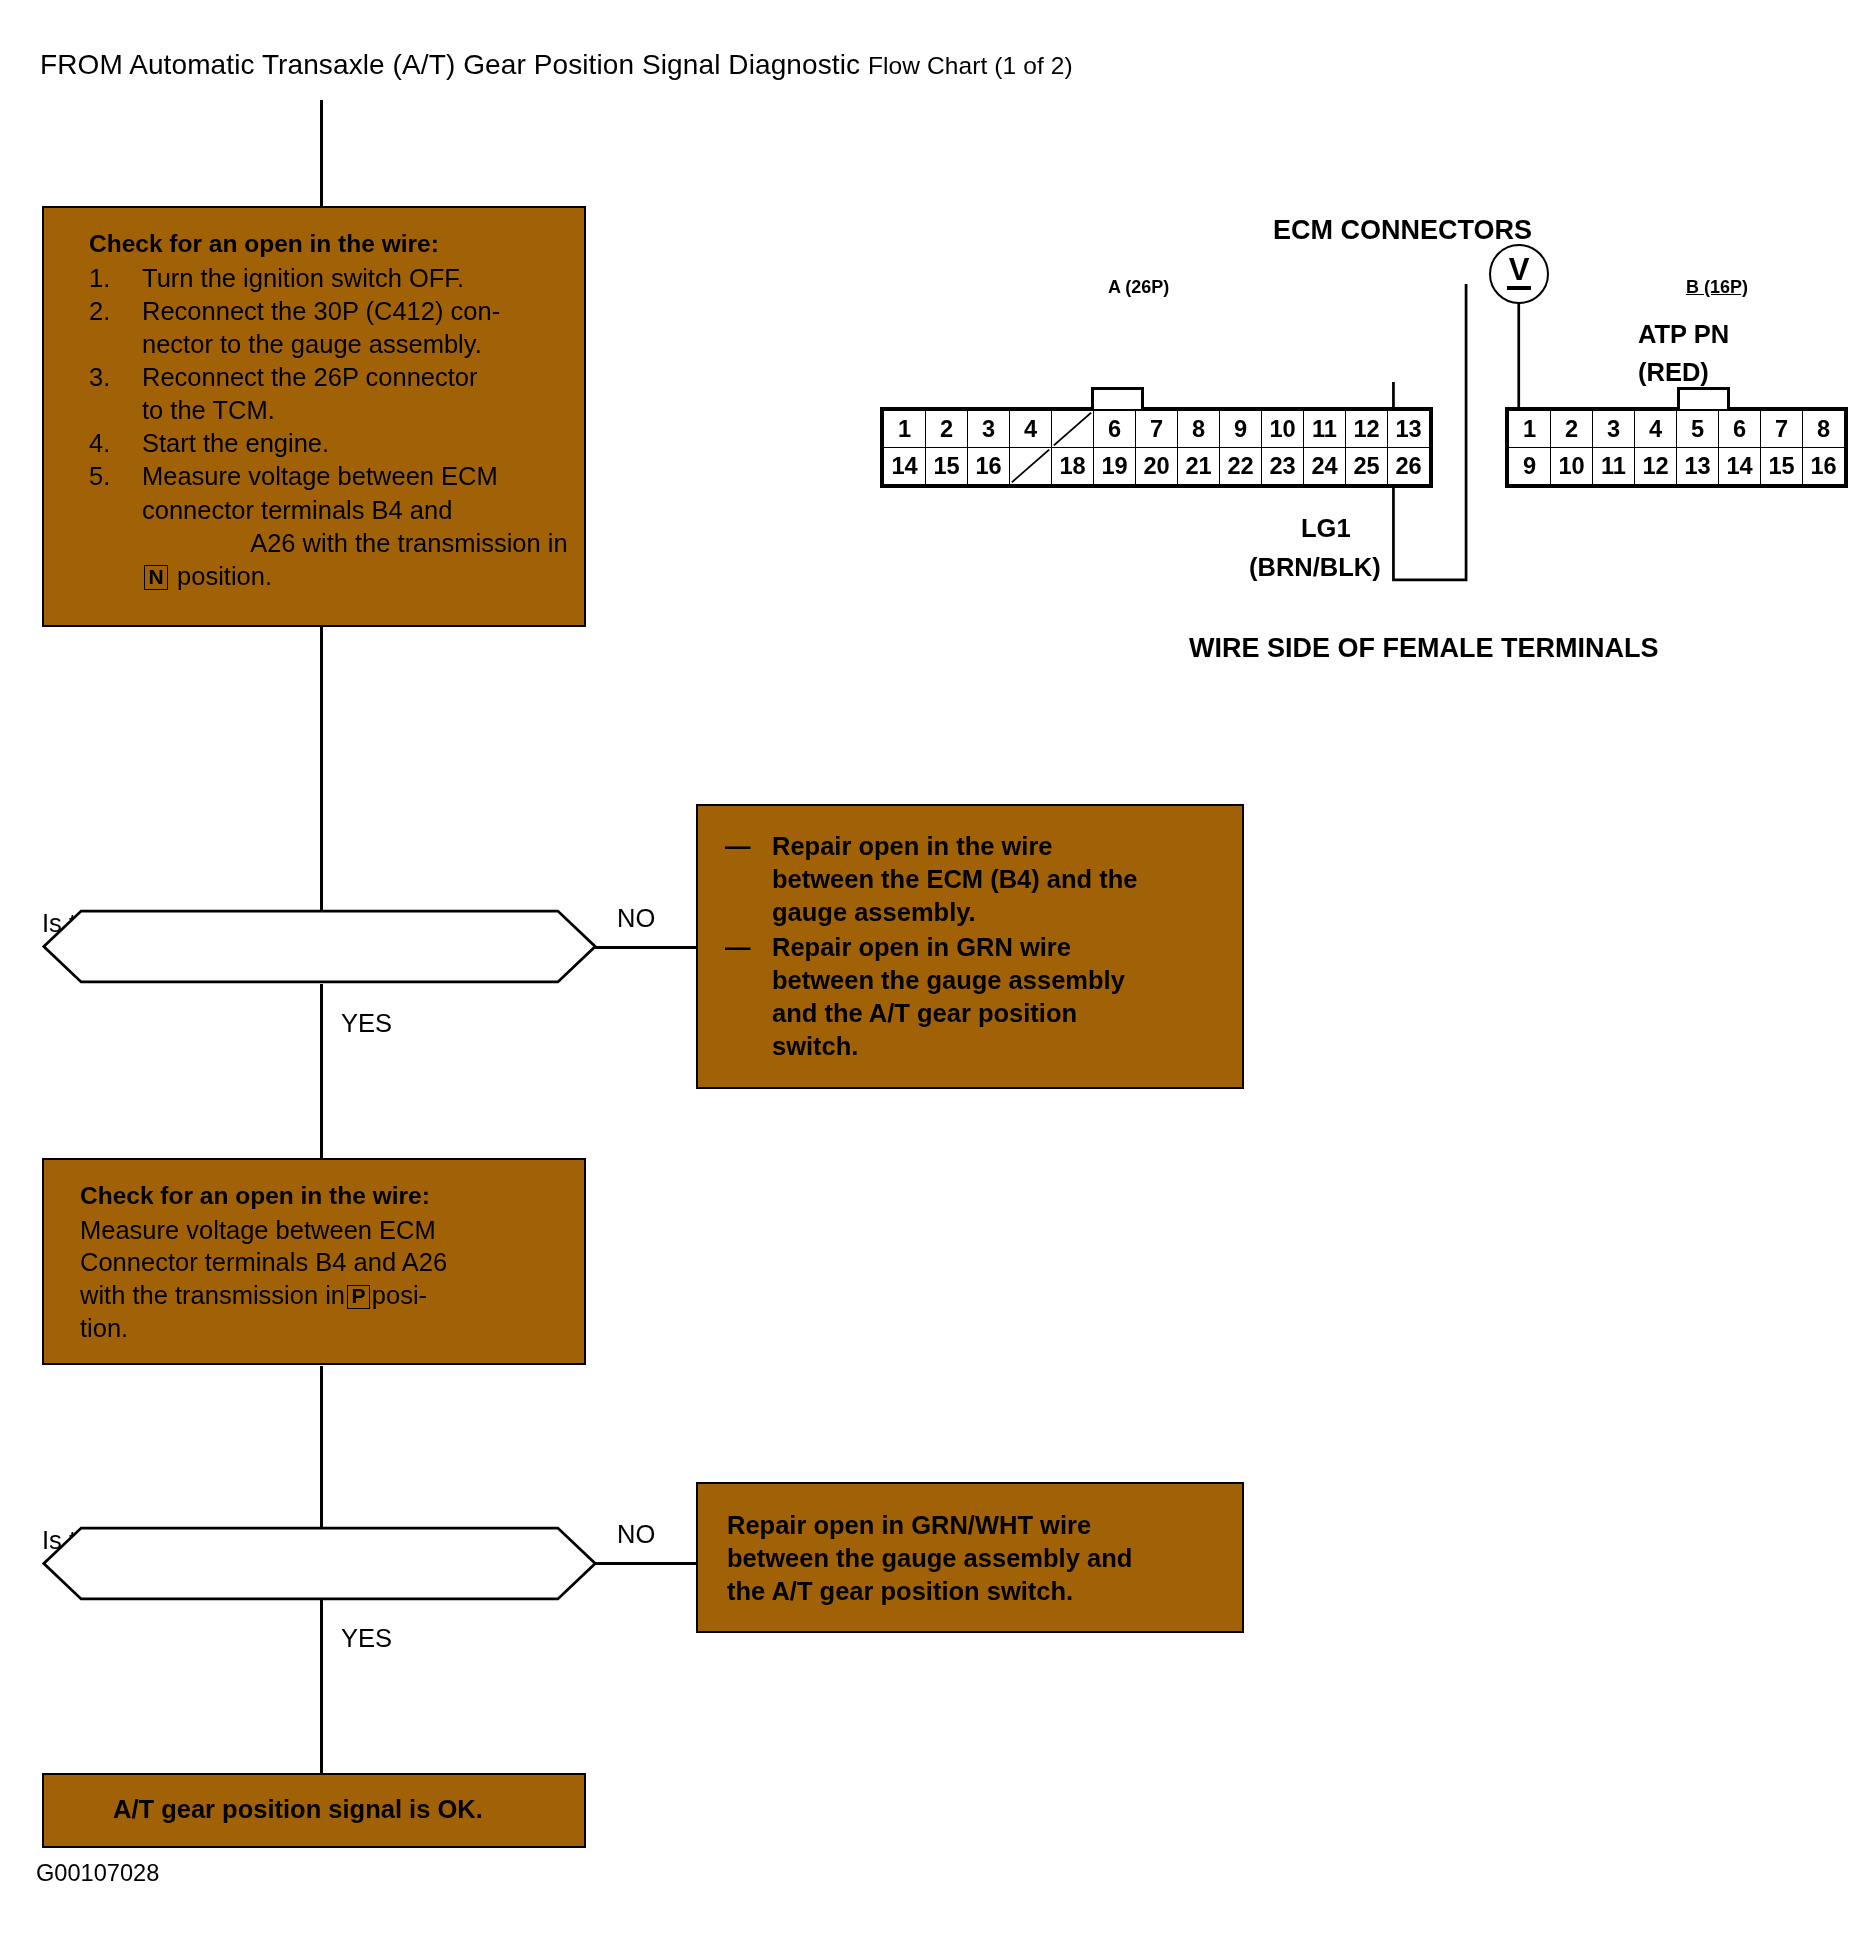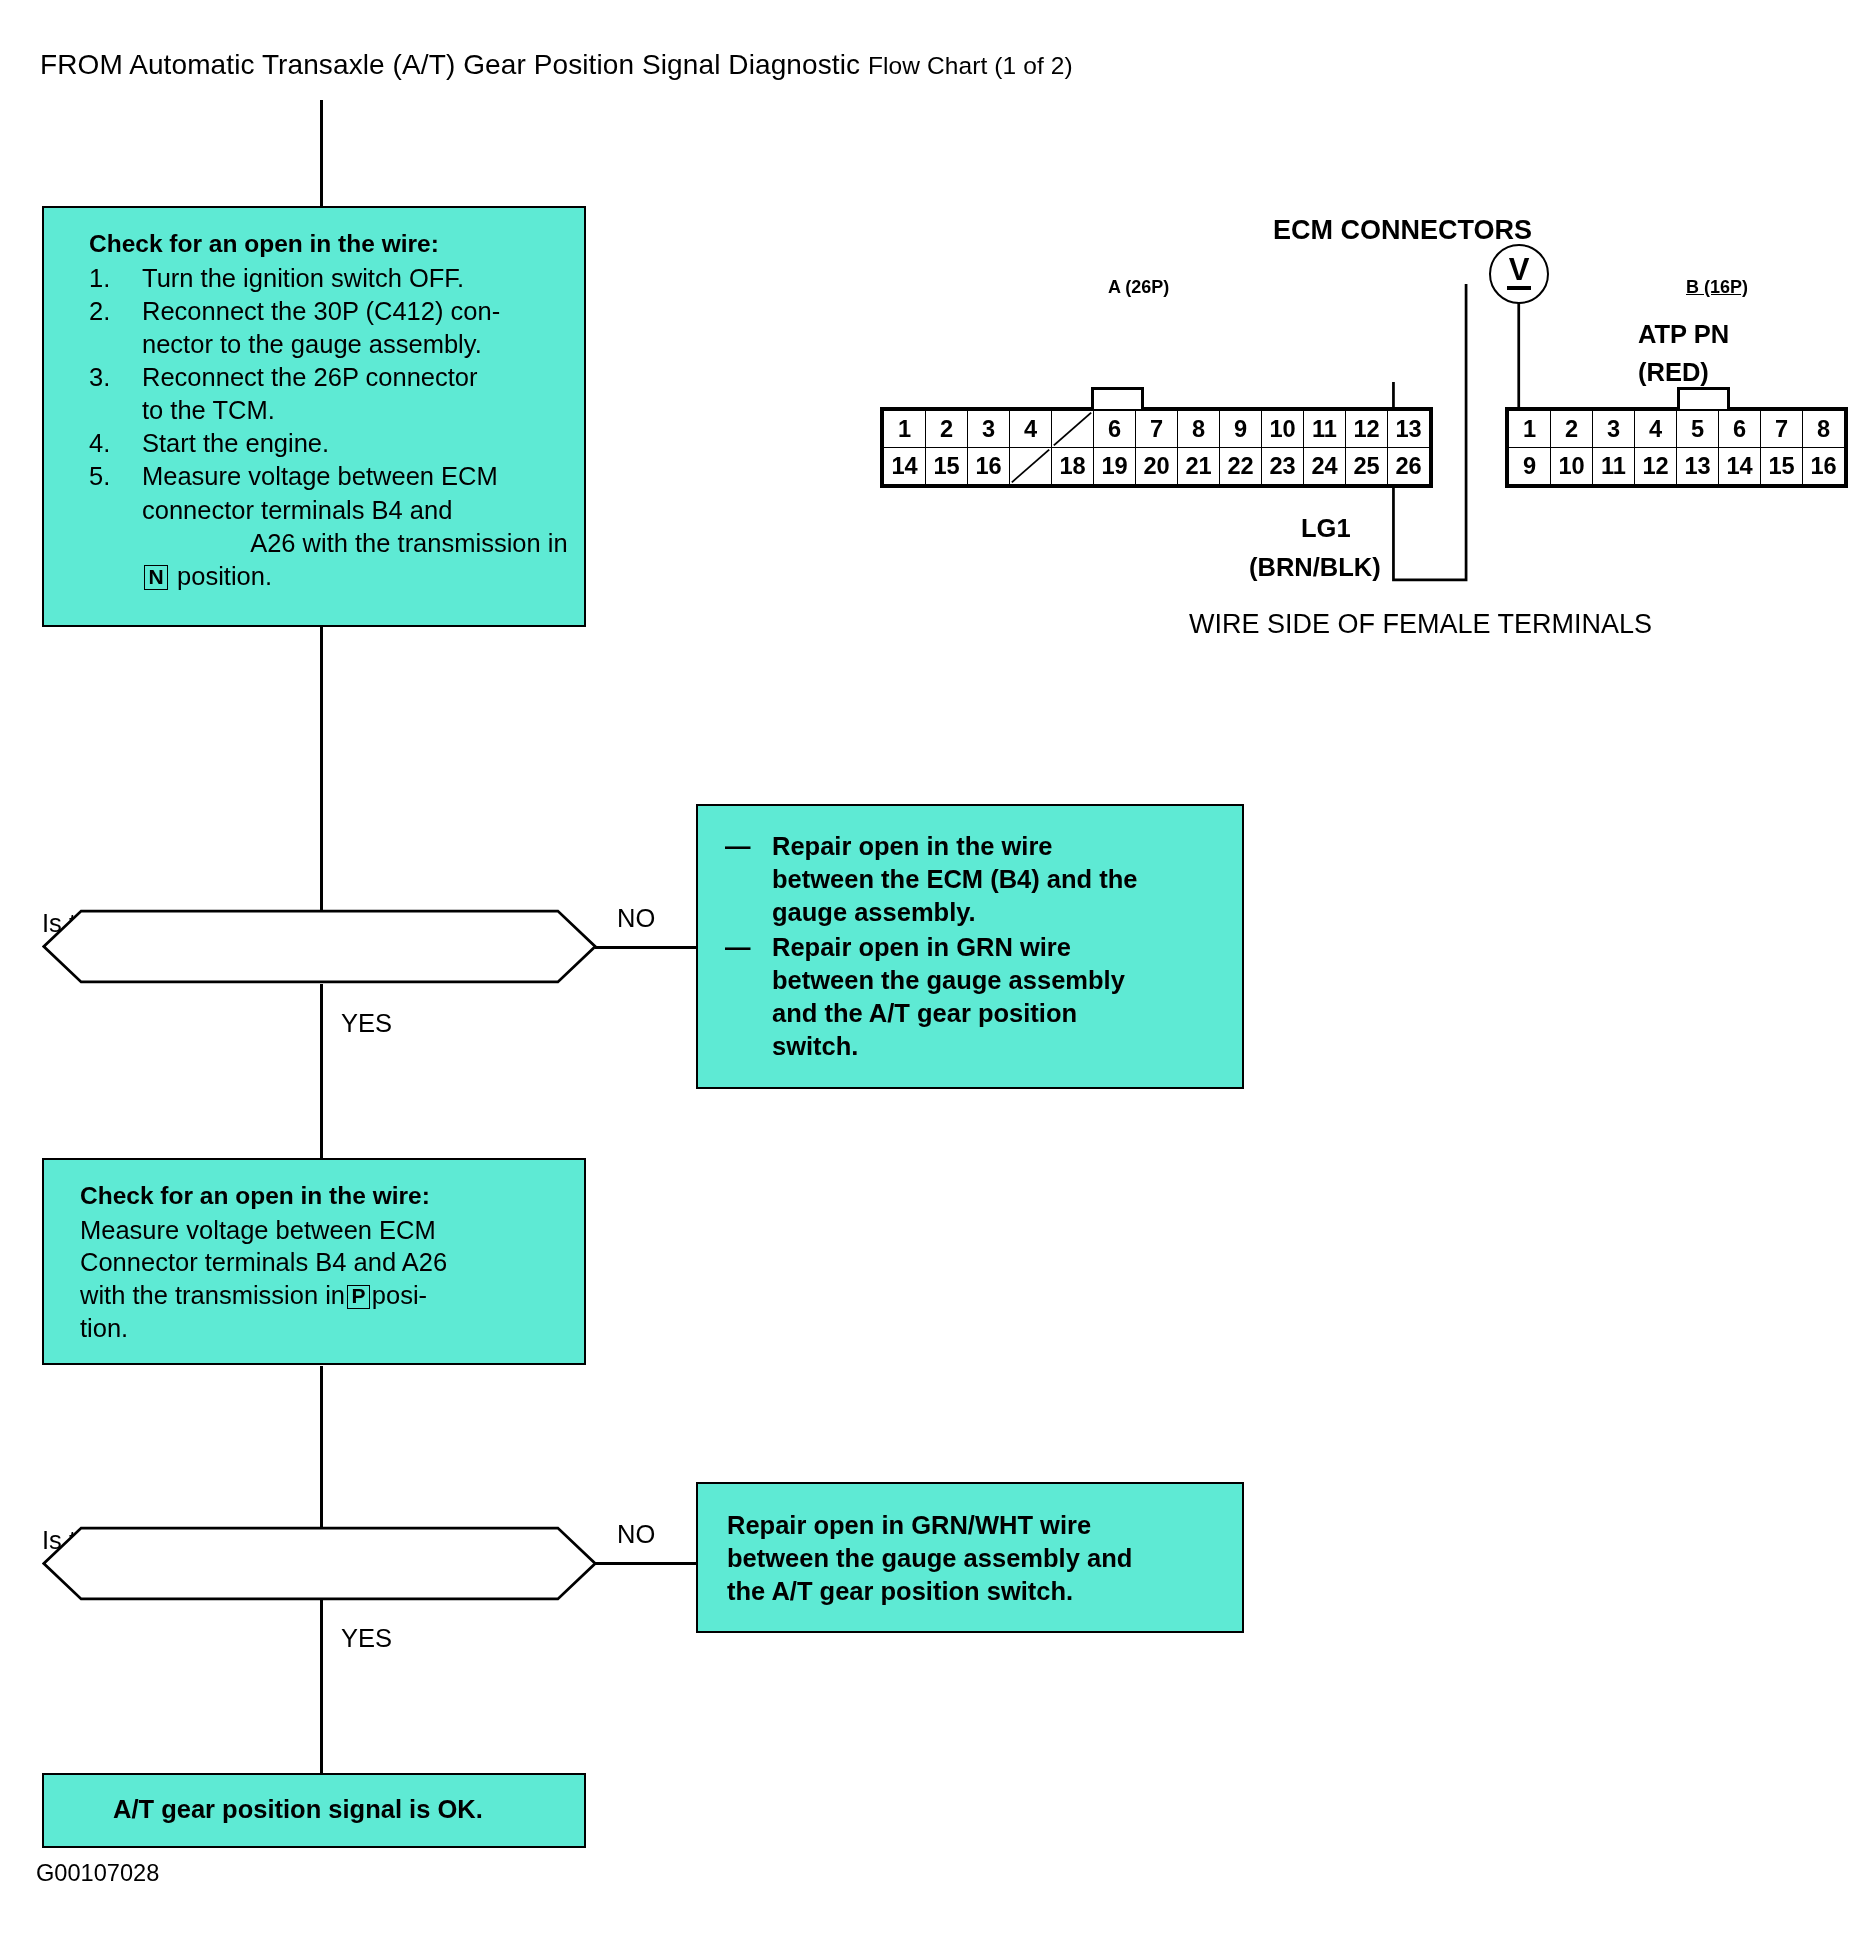--- a/index.html
+++ b/index.html
@@ -24,21 +24,21 @@
     font-size:28px;
     letter-spacing:0.1px;
     white-space:nowrap;
   }
   #header-title .big{font-size:28px;}
   #header-title .small{font-size:24.5px;}
 
   
   .flowbox{
     border:2.7px solid #000;
-    background:#5eead4;
+    background:#a16207;
     box-sizing:border-box;
   }
   .boxtitle{
     font-weight:bold;
     font-size:24.5px;
     margin:0 0 3.6px 0;
     white-space:nowrap;
   }
   .plain{
     font-size:25.5px;
@@ -142,21 +142,21 @@
     display:flex;align-items:center;justify-content:center;
     flex-direction:column;
   }
   .vmeter .vletter{
     font-size:31px;font-weight:bold;line-height:.8;
   }
   .vmeter .vbar{
     width:23.6px;height:3.6px;background:#000;margin-top:2.7px;
   }
 
-  .caption-bold{font-size:25.5px;font-weight:normal;white-space:nowrap;}
+  .caption-bold{font-size:25.5px;font-weight:bold;white-space:nowrap;margin-top:24px;}
   .label-bold{font-size:25.5px;font-weight:bold;white-space:nowrap;}
 
   #figure-id{
     left:36px; top:1860px;
     font-size:23.6px;
   }
 </style>
 </head>
 <body>
 

